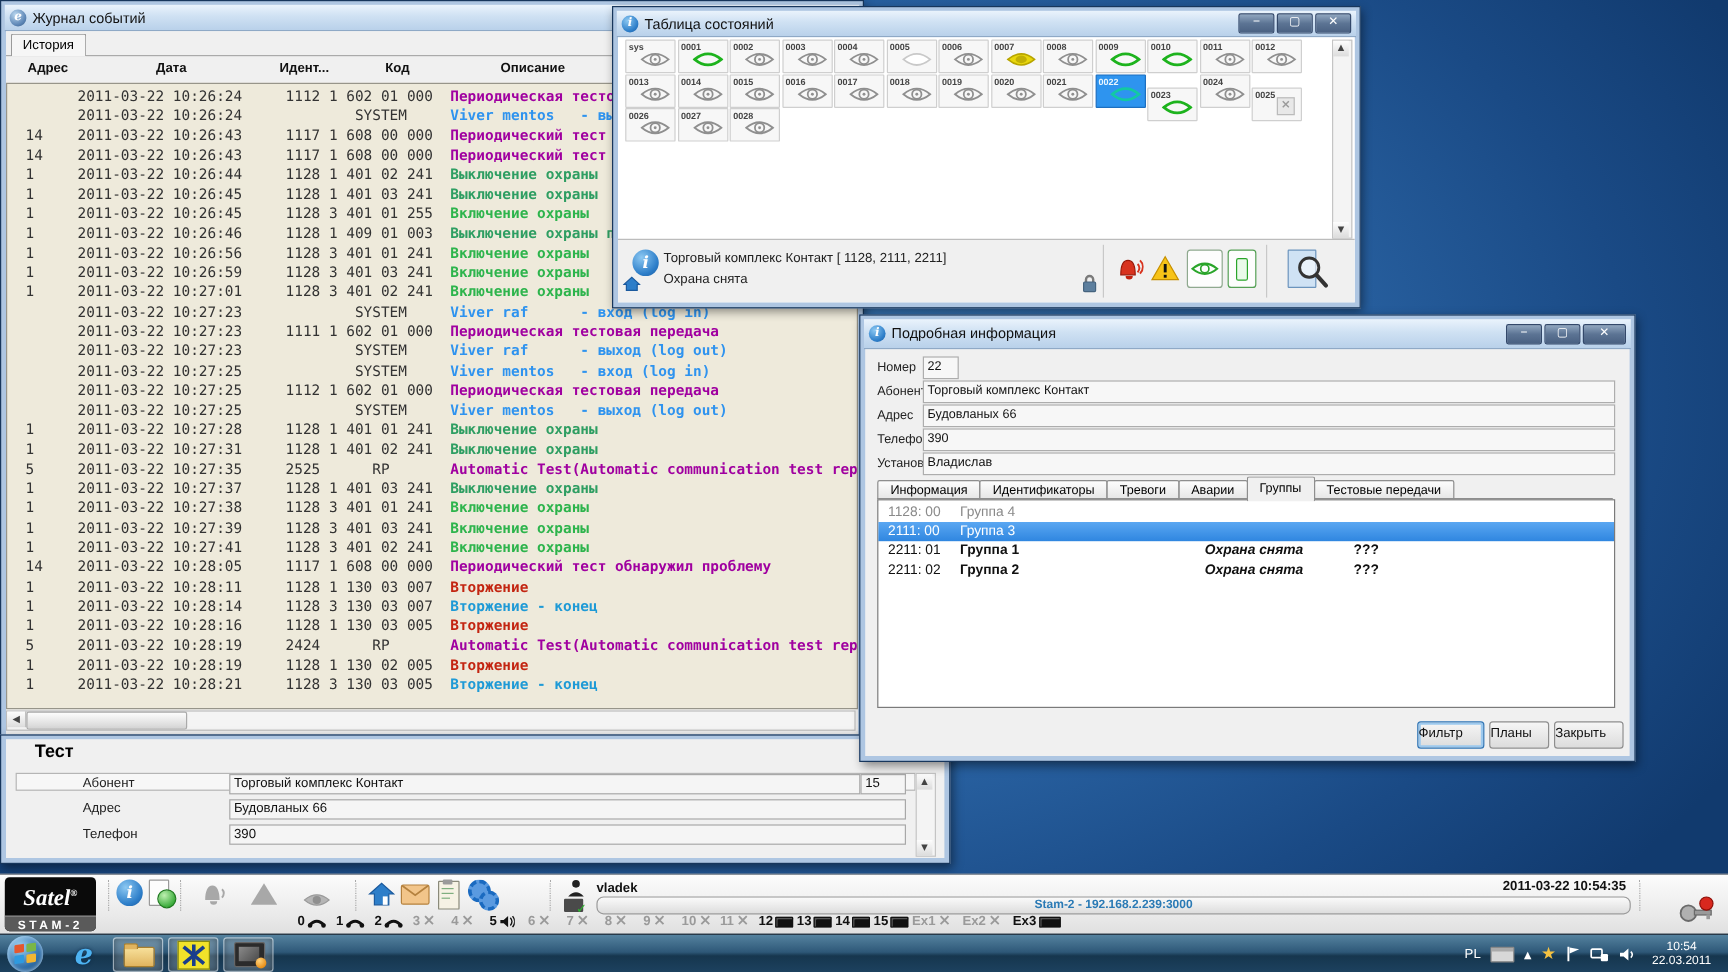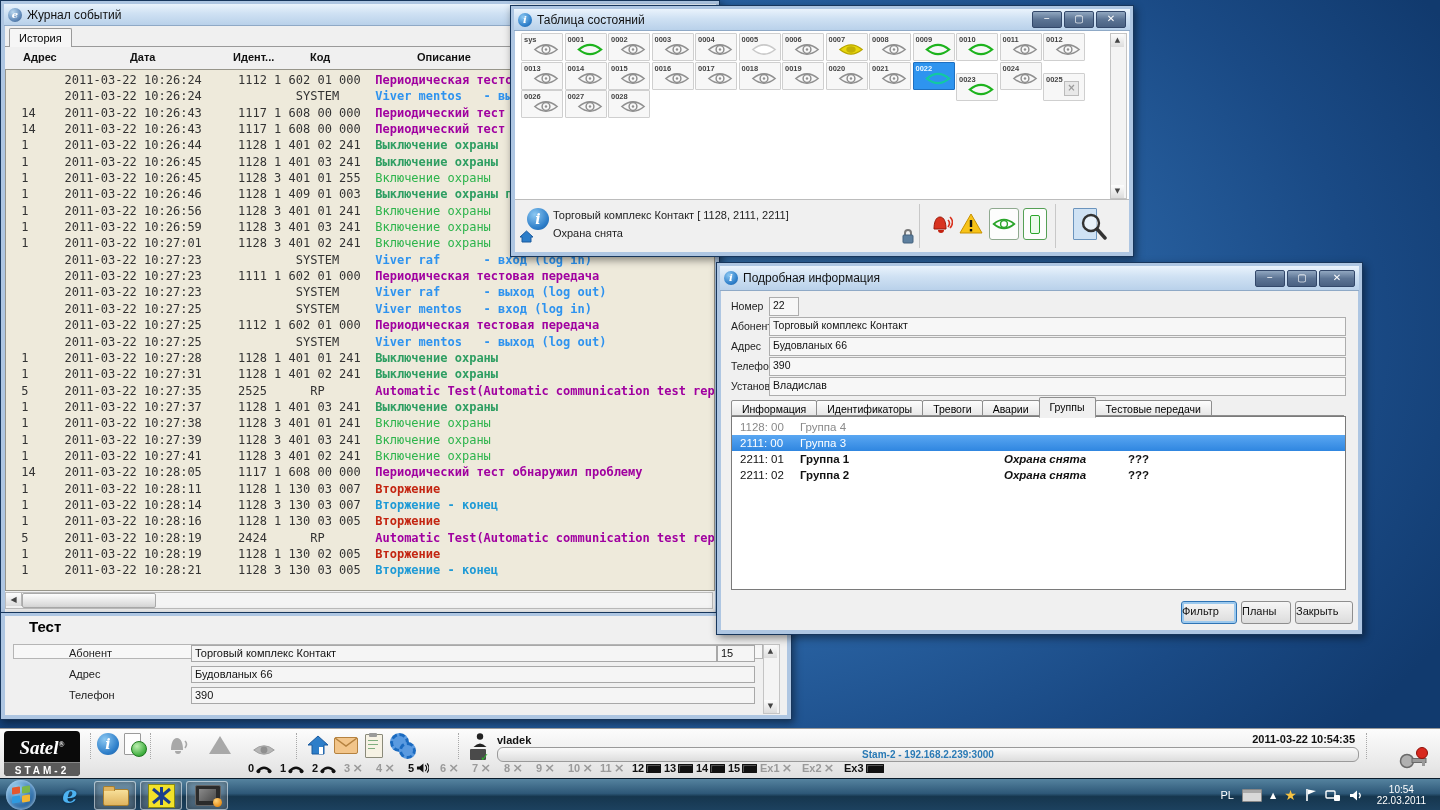--- a/index.html
+++ b/index.html
@@ -26,21 +26,21 @@
   .tab1{position:absolute;left:4px;top:2px;height:18px;padding:0 9px;background:#f6f6f6;border:1px solid #9a9a9a;
     border-bottom:none;border-radius:2px 2px 0 0;font-size:11px;line-height:18px;}
   .loghead{position:absolute;left:0;right:0;top:21px;height:22px;background:#f0f0f0;font-size:11px;font-weight:bold;color:#111;}
   .loghead span{position:absolute;top:4px;}
   .loglist{position:absolute;left:0;right:0;top:43px;bottom:28px;background:#eeeadb;border:1px solid #97958a;
     overflow:hidden;padding-top:2px;}
   .log-row{white-space:pre;font:12px/16.35px "DejaVu Sans Mono",monospace;color:#333;padding-left:8px;}
   .log-desc.k-test{color:#a000a0;font-weight:bold;}
   .log-desc.k-system{color:#2e93ef;font-weight:bold;}
   .log-desc.k-disarm{color:#2e9e62;font-weight:bold;}
-  .log-desc.k-arm{color:#2db44c;font-weight:normal;text-align:right;}
+  .log-desc.k-arm{color:#2db44c;font-weight:bold;text-align:right;}
   .log-desc.k-intrusion{color:#c32511;font-weight:bold;}
   .log-desc.k-intrusion_end{color:#1e9ad6;font-weight:bold;}
   .hscroll{position:absolute;left:0;right:2px;bottom:10px;height:15px;background:#f4f4f4;border:1px solid #bdbdbd;}
   .harrow{position:absolute;left:0;top:0;width:15px;height:13px;background:linear-gradient(#fdfdfd,#dcdcdc);
     border-right:1px solid #b5b5b5;color:#444;font-size:8px;line-height:13px;text-align:center;}
   .hthumb{position:absolute;left:16px;top:0;width:132px;height:13px;background:linear-gradient(#fdfdfd,#d5d5d5);
     border:1px solid #aaa;border-radius:2px;}
   
   #win-status{left:510px;top:5px;width:622px;height:250px;z-index:30;}
   #win-status .client{top:25px;background:#fff;}
@@ -141,21 +141,21 @@
         <span class="titletext">Журнал событий</span>
       </div>
       <div class="client">
         <div class="tabstrip">
           <span class="tab1">История</span>
         </div>
         <div class="loghead">
           <span style="left:18px">Адрес</span>
           <span style="left:125px">Дата</span>
           <span style="left:228px">Идент...</span>
-          <span style="left:305px">Код</span>
+          <span style="left:316px">Код</span>
           <span style="left:412px">Описание</span>
         </div>
         <div class="loglist" id="event-rows">
             <div class="log-row"><span class="log-pre">       2011-03-22 10:26:24     1112 1 602 01 000  </span><span class="log-desc k-test">Периодическая тестовая передача</span></div>
             <div class="log-row"><span class="log-pre">       2011-03-22 10:26:24             SYSTEM     </span><span class="log-desc k-system">Viver mentos   - выход (log out)</span></div>
             <div class="log-row"><span class="log-pre"> 14    2011-03-22 10:26:43     1117 1 608 00 000  </span><span class="log-desc k-test">Периодический тест обнаружил проблему</span></div>
             <div class="log-row"><span class="log-pre"> 14    2011-03-22 10:26:43     1117 1 608 00 000  </span><span class="log-desc k-test">Периодический тест обнаружил проблему</span></div>
             <div class="log-row"><span class="log-pre"> 1     2011-03-22 10:26:44     1128 1 401 02 241  </span><span class="log-desc k-disarm">Выключение охраны</span></div>
             <div class="log-row"><span class="log-pre"> 1     2011-03-22 10:26:45     1128 1 401 03 241  </span><span class="log-desc k-disarm">Выключение охраны</span></div>
             <div class="log-row"><span class="log-pre"> 1     2011-03-22 10:26:45     1128 3 401 01 255  </span><span class="log-desc k-arm">Включение охраны</span></div>

